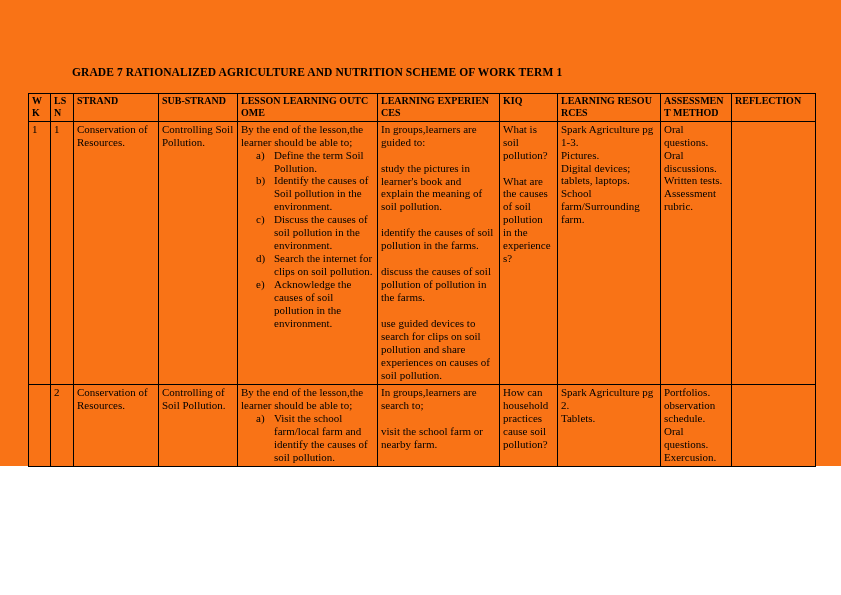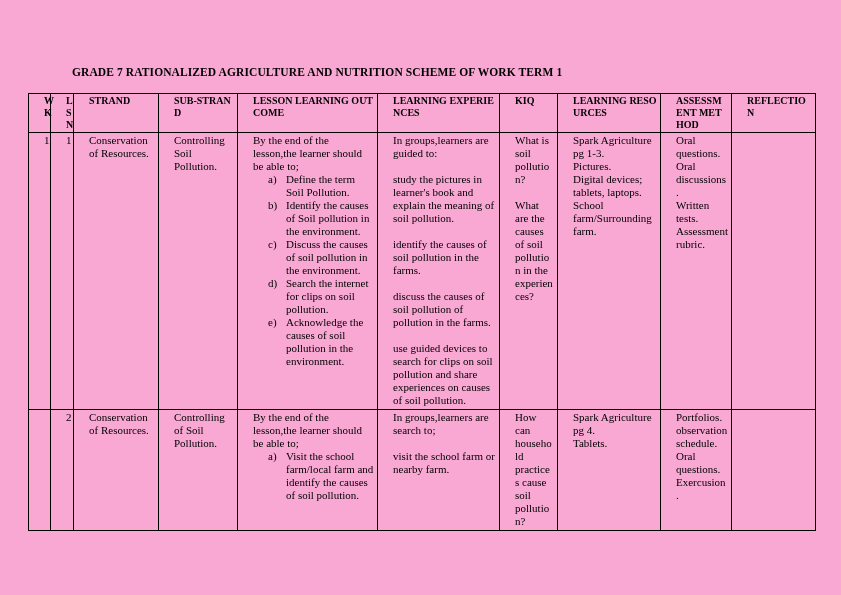--- a/index.html
+++ b/index.html
@@ -4,36 +4,36 @@
 <style>
   * { box-sizing: border-box; }
   html, body { margin: 0; padding: 0; }
   body {
     width: 841px; height: 595px;
     background: #ffffff;
     font-family: "Liberation Serif", serif;
     color: #000;
     overflow: hidden;
   }
-  .page { position: relative; width: 841px; height: 595px; background: #f9a8d4; }
+  .page { position: relative; width: 841px; height: 466px; background: #f97316; }
   .doc-title {
     position: absolute; left: 72px; top: 66px;
     font-size: 11.5px; font-weight: bold; letter-spacing: 0.1px;
     white-space: nowrap;
   }
   table.scheme {
     position: absolute; left: 28px; top: 93px;
     width: 787px;
     border-collapse: collapse; table-layout: fixed;
   }
   .scheme th, .scheme td {
     border: 1px solid #000;
     vertical-align: top;
     text-align: left;
-    padding: 1px 3px 2px 15px;
+    padding: 1px 3px 2px 3px;
     overflow-wrap: break-word;
     word-wrap: break-word;
   }
   .scheme th {
     font-size: 10px; font-weight: bold; line-height: 1.18;
     word-break: break-all;
   }
   .scheme td { font-size: 11px; line-height: 1.18; }
   .para { margin: 0 0 13px 0; }
   .para:last-child { margin-bottom: 0; }
@@ -152,21 +152,21 @@
           </div>
         </td>
         <td>
           <p class="para">In groups,learners are search to;</p>
           <p class="para">visit the school farm or nearby farm.</p>
         </td>
         <td>
           <p class="para">How can household practices cause soil pollution?</p>
         </td>
         <td>
-          <p class="line">Spark Agriculture pg 4.</p>
+          <p class="line">Spark Agriculture pg 2.</p>
           <p class="line">Tablets.</p>
         </td>
         <td>
           <p class="line">Portfolios.</p>
           <p class="line">observation schedule.</p>
           <p class="line">Oral questions.</p>
           <p class="line">Exercusion.</p>
         </td>
         <td></td>
       </tr>

